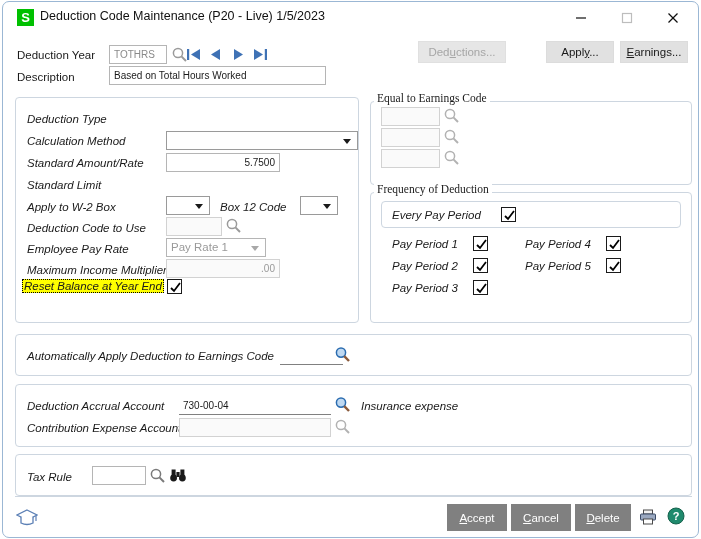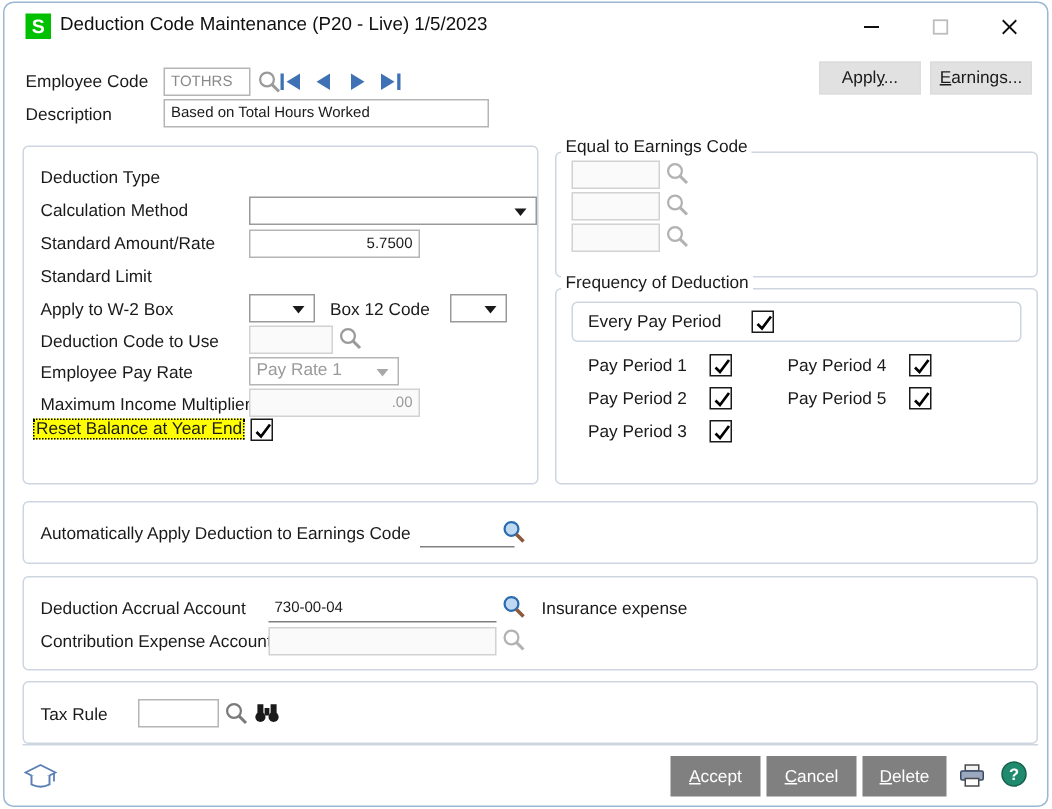--- a/index.html
+++ b/index.html
@@ -135,40 +135,42 @@
     border-radius: 4px;
     background: #ffffff;
   }
   .panel-legend {
     position: absolute;
     background: #ffffff;
     padding: 0 3px;
     font-size: 11.5px;
     color: #1a1a1a;
     white-space: nowrap;
+    font-family: Liberation Serif, serif;
   }
 
   #panel-main      { left: 12px; top: 95px; width: 344px; height: 226px; }
   #panel-earnings  { left: 367px; top: 99px; width: 322px; height: 84px; }
   #panel-frequency { left: 367px; top: 190px; width: 322px; height: 131px; }
   #panel-autoapply { left: 12px; top: 332px; width: 677px; height: 42px; }
   #panel-accounts  { left: 12px; top: 382px; width: 677px; height: 63px; }
   #panel-taxrule   { left: 12px; top: 452px; width: 677px; height: 42px; }
   #panel-inner-every { left: 378px; top: 199px; width: 300px; height: 27px;
                        border: 1px solid #cdd6e0; border-radius: 4px; }
 
   .legend-earnings  { left: 371px; top: 90px; }
   .legend-frequency { left: 371px; top: 181px; }
 
   
   .row-label {
     position: absolute;
     font-size: 11.5px;
     color: #1a1a1a;
     white-space: nowrap;
+    font-style: italic;
   }
   .hl {
     background: #ffff00;
     border: 1px dotted #000000;
     padding: 0 1px;
   }
 
   
   .ddl {
     position: absolute;
@@ -250,21 +252,21 @@
       </svg>
     </div>
     <div class="win-btn close">
       <svg width="12" height="12" viewBox="0 0 12 12">
         <line x1="1.5" y1="1.5" x2="10.5" y2="10.5" stroke="#101010" stroke-width="1.2"></line>
         <line x1="10.5" y1="1.5" x2="1.5" y2="10.5" stroke="#101010" stroke-width="1.2"></line>
       </svg>
     </div>
   </div>
 
-  <div class="hdr-label lbl-deduction-code">Employee Code</div>
+  <div class="hdr-label lbl-deduction-code">Deduction Year</div>
   <input id="deduction-code-input" class="fld gray-text" type="text" value="TOTHRS" style="">
 
   <div class="mag" style="left:168px; top:44px;">
     <svg width="17" height="17" viewBox="0 0 17 17">
       <circle cx="7" cy="7" r="4.6" fill="none" stroke="#9a9a9a" stroke-width="1.5"></circle>
       <line x1="10.4" y1="10.4" x2="15" y2="15" stroke="#9a9a9a" stroke-width="2"></line>
     </svg>
   </div>
 
   <div class="nav-ico nav-first">
@@ -286,20 +288,23 @@
   <div class="nav-ico nav-last">
     <svg width="16" height="17" viewBox="0 0 16 17">
       <polygon points="2,3 2,14 11,8.5" fill="#3f72b5"></polygon>
       <rect x="12.8" y="3" width="2.2" height="11" fill="#3f72b5"></rect>
     </svg>
   </div>
 
   <div class="hdr-label lbl-description">Description</div>
   <input id="description-input" class="fld" type="text" value="Based on Total Hours Worked" style="">
 
+  <button id="btn-deductions" class="tbtn disabled">
+    <span>Ded<span class="und">u</span>ctions...</span>
+  </button>
   <button id="btn-apply" class="tbtn">
     <span>Appl<span class="und">y</span>...</span>
   </button>
   <button id="btn-earnings" class="tbtn">
     <span><span class="und">E</span>arnings...</span>
   </button>
 
   <div id="panel-main" class="panel"></div>
 
   <div class="row-label" style="left:24px; top:111px;">Deduction Type</div>

